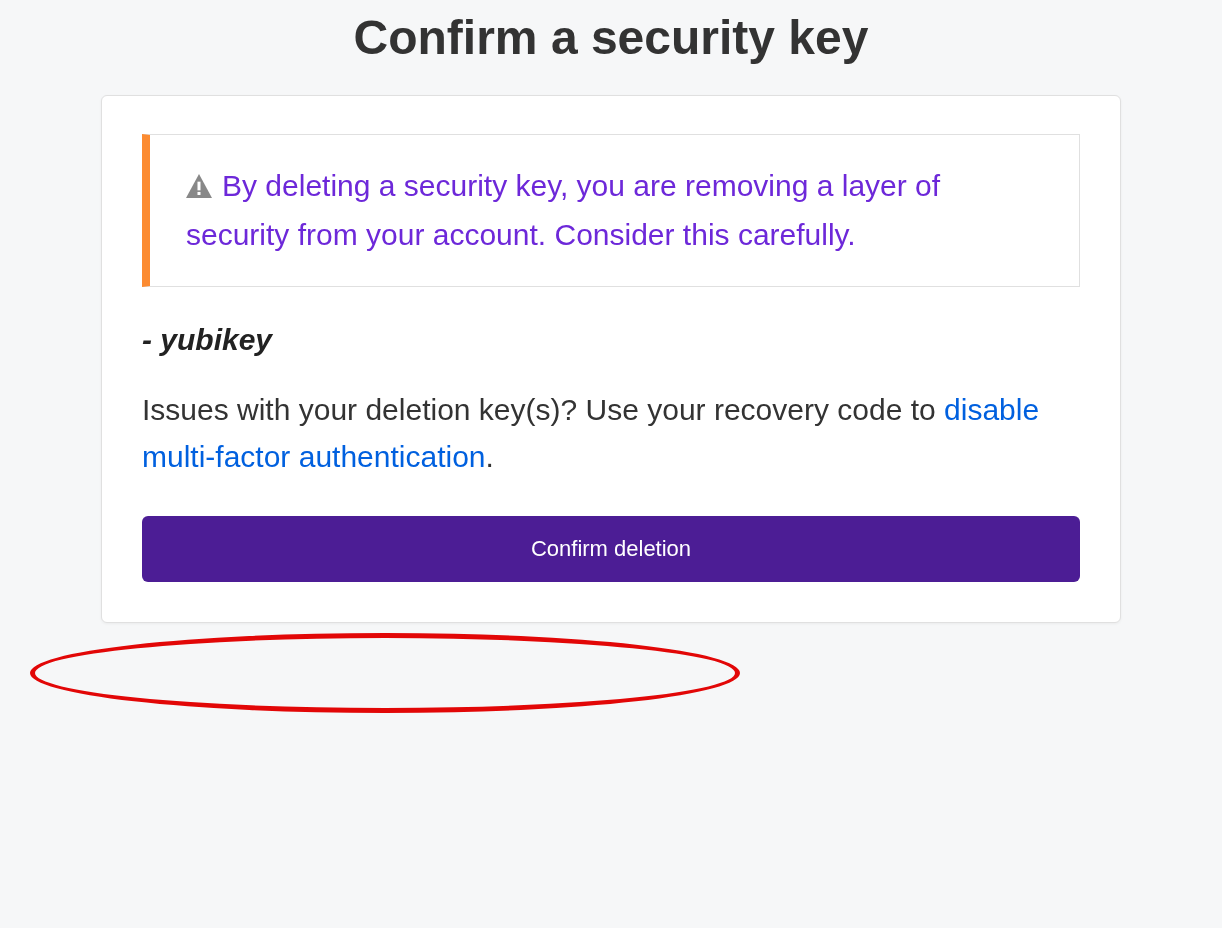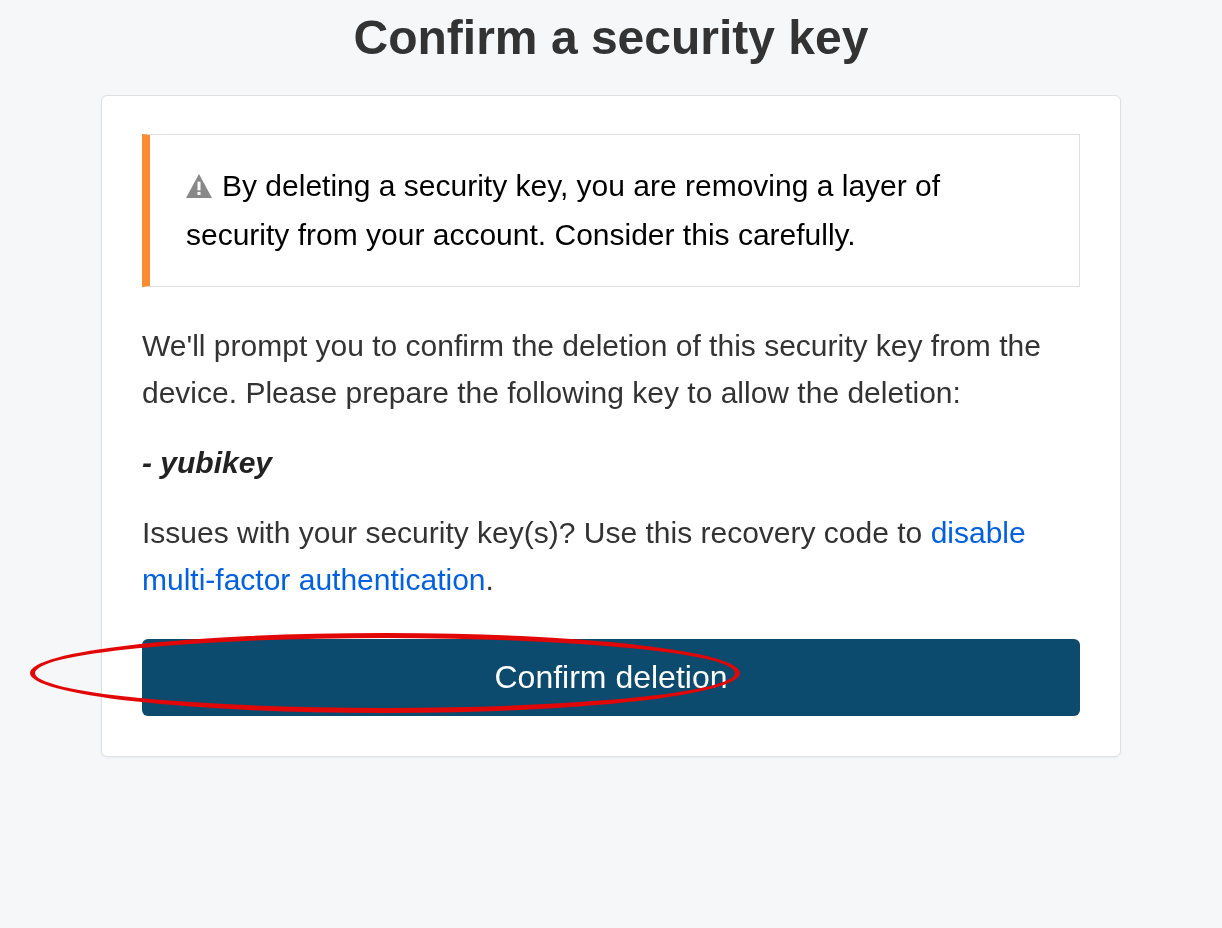--- a/index.html
+++ b/index.html
@@ -34,21 +34,21 @@
     .warning-box {
       border: 1px solid #e0e0e0;
       border-left: 8px solid #fc8b31;
       padding: 28px 36px;
       margin-bottom: 36px;
       background: #fff;
     }
     .warning-text {
       font-size: 30px;
       line-height: 1.55;
-      color: #000000;
+      color: #6d28d9;
     }
     .warning-icon {
       display: inline-block;
       vertical-align: -2px;
       margin-right: 10px;
     }
     .body-text {
       font-size: 30px;
       line-height: 1.55;
       color: #333;
@@ -67,23 +67,23 @@
       color: #333;
       margin-bottom: 36px;
     }
     .link {
       color: #0060df;
       text-decoration: none;
       cursor: pointer;
     }
     .confirm-button {
       width: 100%;
-      background: #0c4a6e;
+      background: #4c1d95;
       color: #fff;
-      font-size: 32px;
+      font-size: 22px;
       font-weight: 400;
       padding: 20px 8px;
       border: none;
       border-radius: 6px;
       cursor: pointer;
     }
     .annotation-ellipse {
       position: absolute;
       border: 5px solid #e20707;
       border-radius: 50%;
@@ -102,25 +102,24 @@
       <span class="warning-icon">
         <svg width="26" height="24" viewBox="0 0 24 22">
           <path d="M12 0 L24 22 L0 22 Z" fill="#888"></path>
           <rect x="10.6" y="7" width="2.8" height="8" fill="#fff"></rect>
           <rect x="10.6" y="16.5" width="2.8" height="2.8" fill="#fff"></rect>
         </svg>
       </span><span>By deleting a security key, you are removing a layer of security from your account. Consider this carefully.</span>
     </p>
   </div>
 
-  <p class="body-text">We'll prompt you to confirm the deletion of this security key from the device. Please prepare the following key to allow the deletion:</p>
 
   <p class="key-name"><span>- </span><span>yubikey</span></p>
 
   <p class="issues-para">
-    <span>Issues with your security key(s)? Use this recovery code to </span><a class="link">disable multi-factor authentication</a><span>.</span>
+    <span>Issues with your deletion key(s)? Use your recovery code to </span><a class="link">disable multi-factor authentication</a><span>.</span>
   </p>
 
   <button class="confirm-button">Confirm deletion</button>
 
 </div>
 
 <div class="annotation-ellipse" style="left:30px; top:633px; width:710px; height:80px;"></div>
 
 </body></html>

